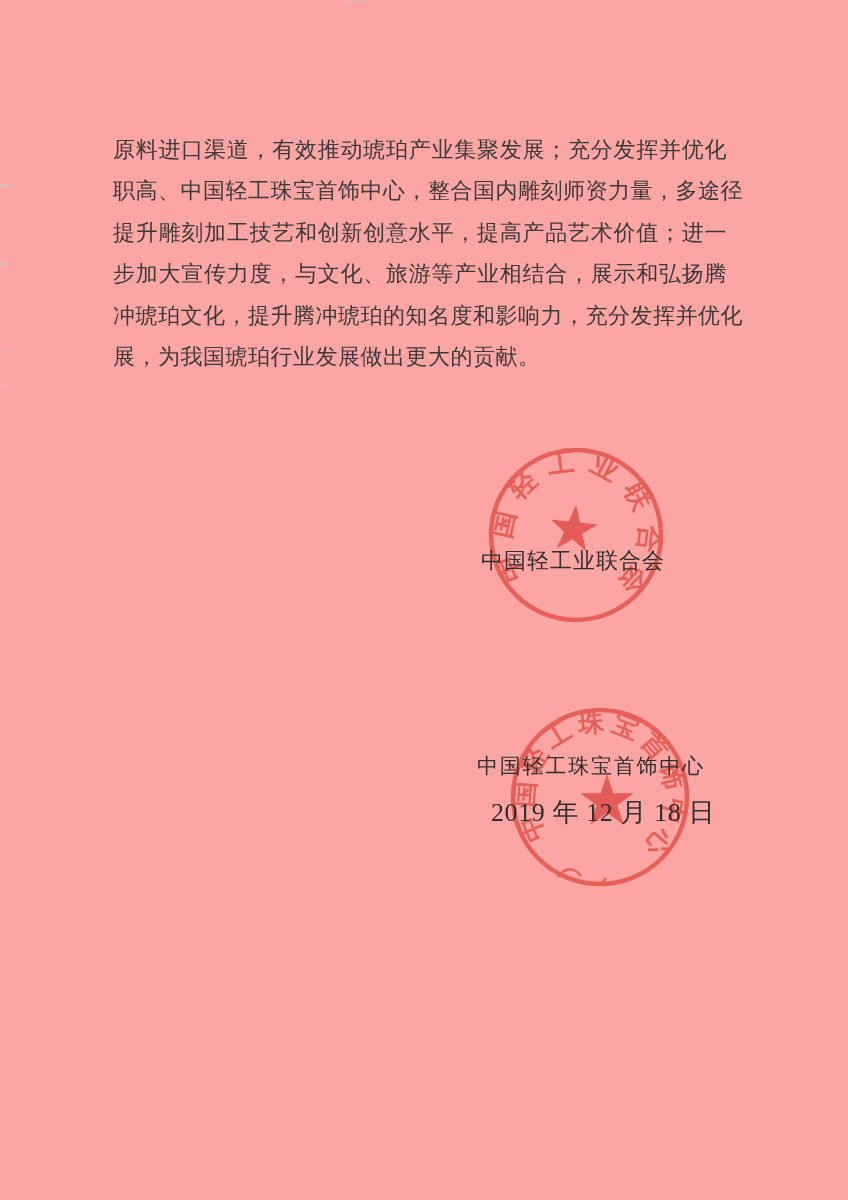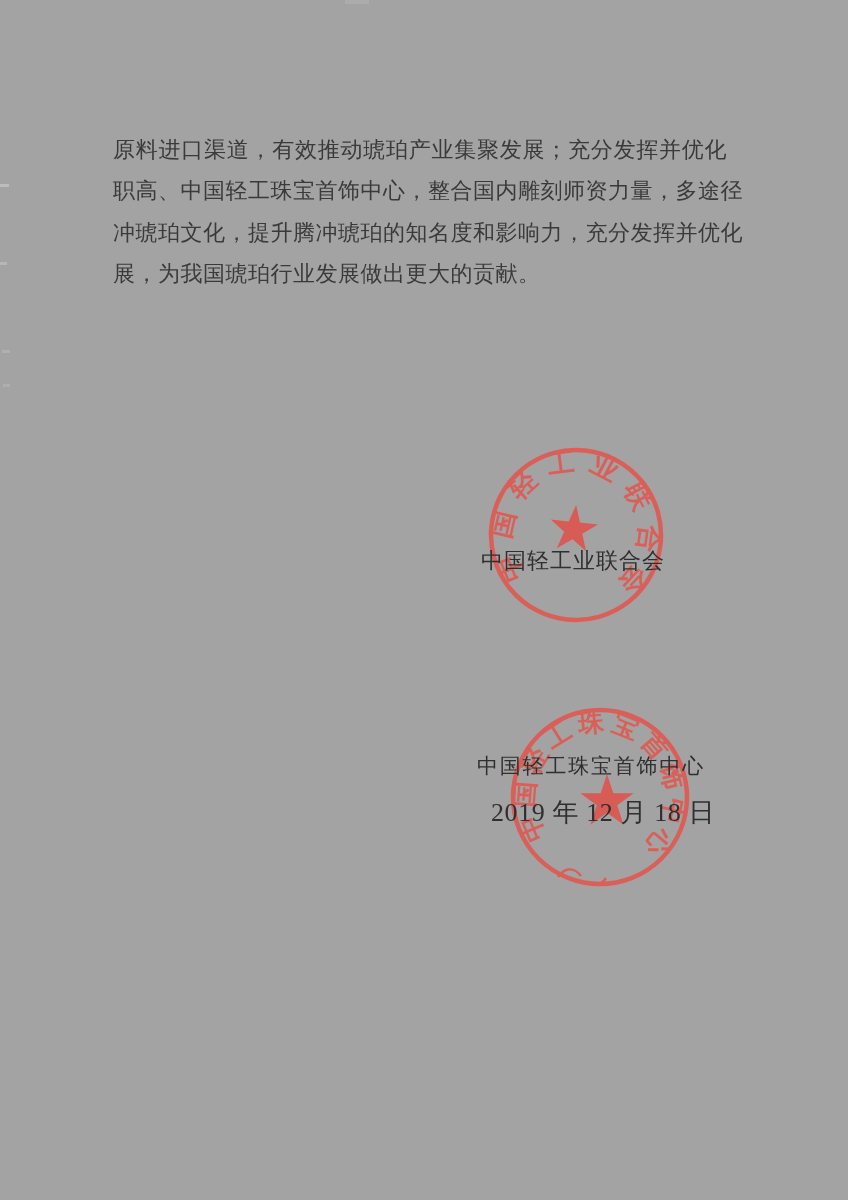--- a/index.html
+++ b/index.html
@@ -1,21 +1,21 @@
 <!DOCTYPE html>
 <html><head>
 <meta charset="utf-8">
 <style>
   * { margin: 0; padding: 0; box-sizing: border-box; }
   html, body { background: #ffffff; }
   .page {
     position: relative;
     width: 848px;
     height: 1200px;
-    background: #a3a3a3;
+    background: #fca5a5;
     overflow: hidden;
     font-family: "Liberation Serif", "DejaVu Serif", serif;
   }
   
   .para {
     position: absolute;
     left: 113px;
     top: 129px;
     width: 614px;
     color: #3a3a3a;
@@ -75,20 +75,22 @@
 
   <div class="artifact" style="left:0; top:184px; width:9px; height:3px; opacity:.65;"></div>
   <div class="artifact" style="left:0; top:262px; width:7px; height:3px; opacity:.5;"></div>
   <div class="artifact" style="left:2px; top:350px; width:8px; height:3px; opacity:.35;"></div>
   <div class="artifact" style="left:3px; top:384px; width:7px; height:3px; opacity:.3;"></div>
   <div class="artifact" style="left:345px; top:0; width:24px; height:4px; opacity:.25;"></div>
 
   <div class="para">
     <div class="line">原料进口渠道，有效推动琥珀产业集聚发展；充分发挥并优化</div>
     <div class="line">职高、中国轻工珠宝首饰中心，整合国内雕刻师资力量，多途径</div>
+    <div class="line">提升雕刻加工技艺和创新创意水平，提高产品艺术价值；进一</div>
+    <div class="line">步加大宣传力度，与文化、旅游等产业相结合，展示和弘扬腾</div>
     <div class="line">冲琥珀文化，提升腾冲琥珀的知名度和影响力，充分发挥并优化</div>
     <div class="line last">展，为我国琥珀行业发展做出更大的贡献。</div>
   </div>
 
   <div class="stamp stamp-1">
     <svg viewBox="0 0 200 200">
       <circle class="ring" cx="100" cy="100" r="85"></circle>
       <g transform="translate(97,95) scale(0.96)">
         <polygon class="star" points="0,-26 5.9,-8.1 24.7,-8 9.5,3.1 15.3,21 0,10 -15.3,21 -9.5,3.1 -24.7,-8 -5.9,-8.1"></polygon>
       </g>

